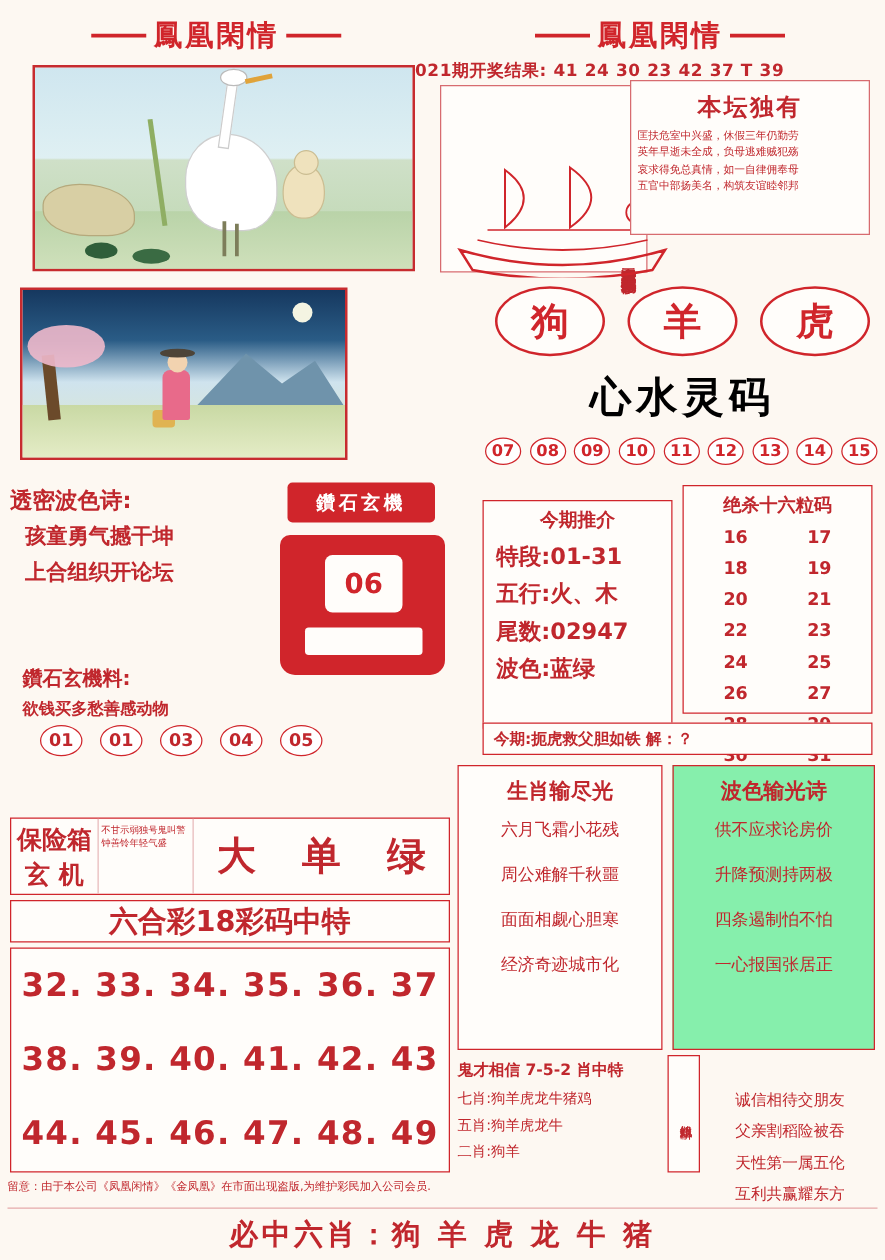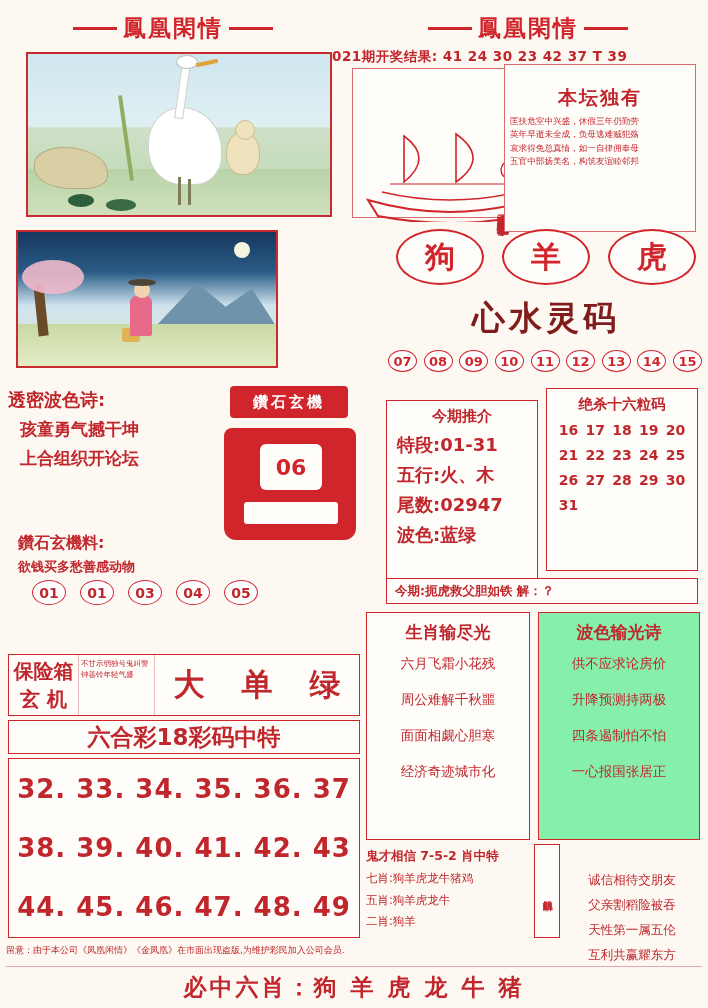--- a/index.html
+++ b/index.html
@@ -85,42 +85,42 @@
     font-size:12px; line-height:1.35; color:#c0272d; font-weight:bold;
   }
   .boat-text span { writing-mode:vertical-rl; }
   .boat-art {
     position:absolute; left:360px; top:130px; width:180px; height:92px;
     pointer-events:none;
   }
 
   
   .benfan {
-    position:absolute; left:504px; top:64px; width:192px; height:168px;
-    border:1px solid #d76b6f; background:#fffdfa; padding:20px 5px;
+    position:absolute; left:504px; top:64px; width:192px; height:124px;
+    border:1px solid #d76b6f; background:#fffdfa; padding:8px 5px;
   }
   .benfan-title { text-align:center; font-size:19px; font-weight:bold; letter-spacing:2px; color:#c0272d; margin-bottom:4px;}
   .benfan-lines { font-size:8.6px; line-height:1.55; color:#c0272d; }
 
   
   .animals {
     position:absolute; left:396px; top:226px; width:300px; height:62px;
     display:flex; justify-content:space-between; align-items:center;
   }
   .animal {
     width:88px; height:56px; border:2px solid #d0252b; border-radius:50%;
     display:flex; align-items:center; justify-content:center;
     font-size:30px; font-weight:bold; color:#d0252b; background:#fffdfa;
   }
 
   
   .xinshui {
     position:absolute; left:396px; top:296px; width:300px; height:46px;
     text-align:center; font-size:33px; font-weight:bold; letter-spacing:4px;
-    color:#7f1d1d;
+    color:#000000;
   }
   .num-row {
     position:absolute; left:388px; top:348px; width:314px; height:26px;
     display:flex; justify-content:space-between; align-items:center;
   }
   .num-ball {
     width:29px; height:22px; border:1.5px solid #d0252b; border-radius:50%;
     display:flex; align-items:center; justify-content:center;
     font-size:13px; font-weight:bold; color:#d0252b; background:#fff;
   }
@@ -130,21 +130,21 @@
     position:absolute; left:386px; top:388px; width:152px; height:183px;
     border:1px solid #d0252b; background:#fffdfa;margin-top:12px;
   }
   .tui-title { text-align:center; font-size:15px; font-weight:bold; padding:6px 0 4px; }
   .tui-line { font-size:18px; font-weight:bold; padding:3px 0 3px 10px; letter-spacing:0px;}
   .jue-box {
     position:absolute; left:546px; top:388px; width:152px; height:183px;
     border:1px solid #d0252b; background:#fffdfa;
   }
   .jue-title { text-align:center; font-size:14.5px; font-weight:bold; padding:6px 0 4px; }
-  .jue-grid { display:grid; grid-template-columns:repeat(5,1fr); row-gap:9px; padding:4px 8px; }
+  .jue-grid { display:grid; grid-template-columns:repeat(2,1fr); row-gap:9px; padding:4px 8px; }
   .jue-grid div { text-align:center; font-size:14px; font-weight:bold; }
 
   .jinqi-line {
     position:absolute; left:386px; top:578px; width:312px; height:26px;
     border:1px solid #d0252b; background:#fffdfa;
     font-size:12.5px; font-weight:bold; display:flex; align-items:center;
     padding-left:8px;
   }
 
   

